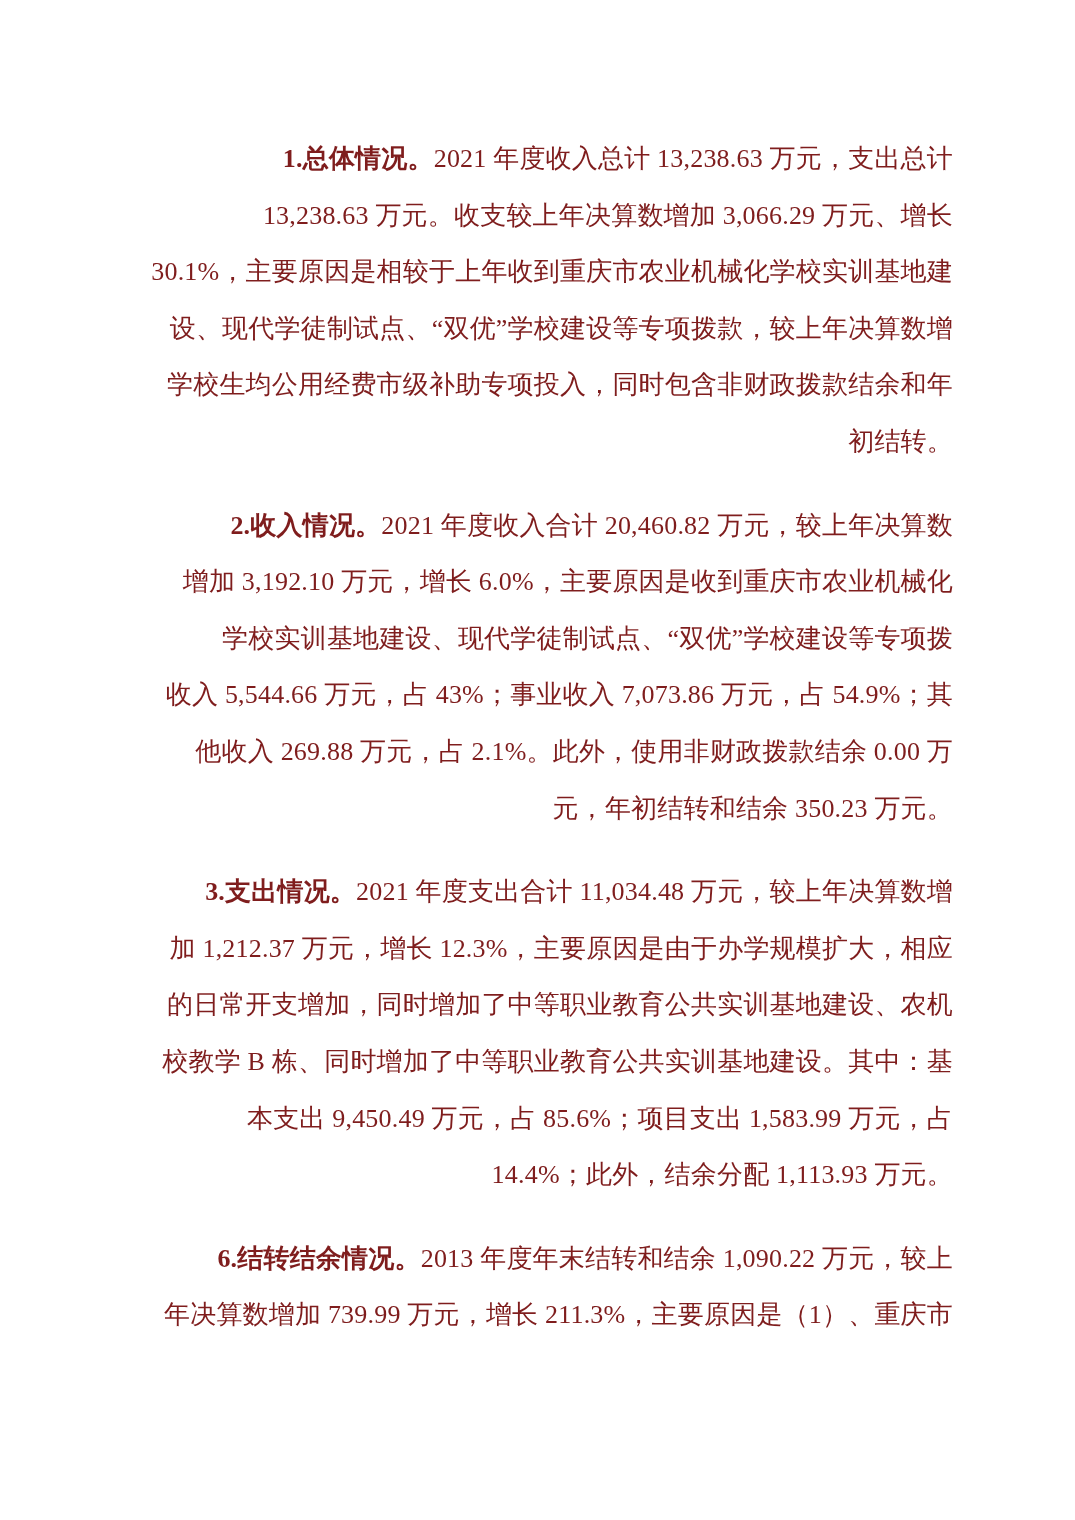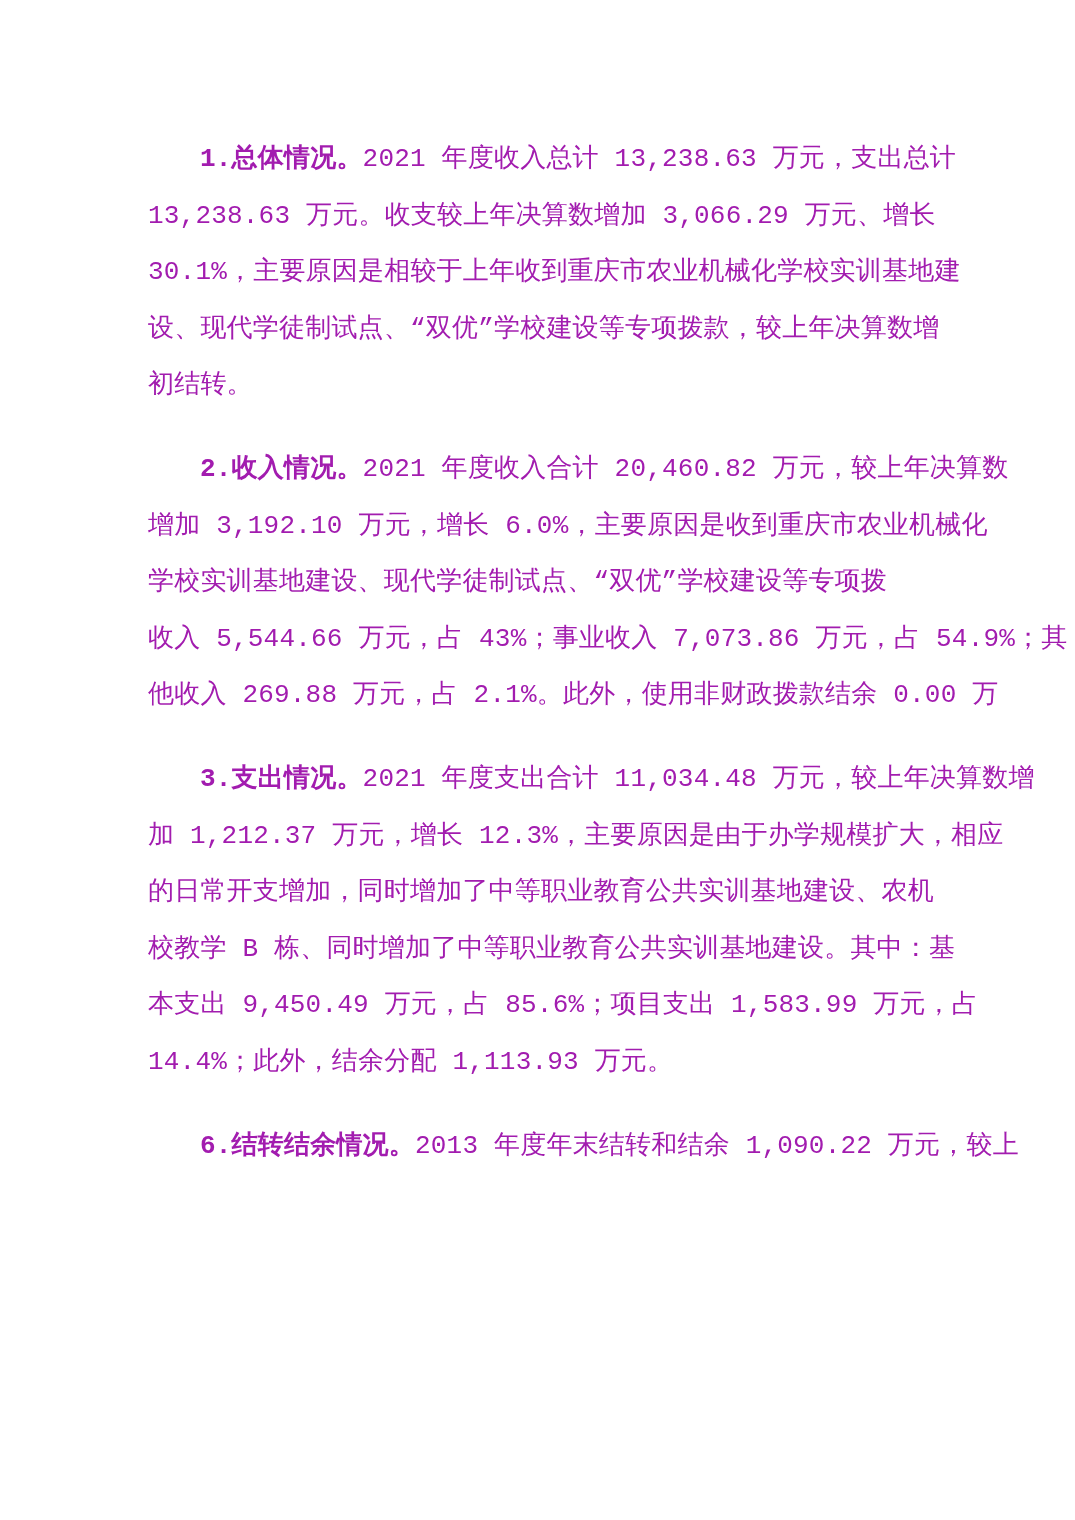--- a/index.html
+++ b/index.html
@@ -6,22 +6,23 @@
     margin: 0;
     padding: 0;
     background: #ffffff;
   }
   .page {
     position: relative;
     width: 1075px;
     height: 1520px;
     background: #ffffff;
     overflow: hidden;
-    font-family: Liberation Mono, monospace;
-    color: #a21caf;
+    font-family: Liberation Serif, serif;
+    color: #7f1d1d;
+    text-align: right;
   }
   .content {
     position: absolute;
     left: 148px;
     top: 131px;
     width: 805px;
   }
   .para {
     margin: 0 0 27px 0;
     padding: 0;
@@ -43,38 +44,41 @@
 <body>
 
 <div class="page">
   <div class="content">
 
     <div class="para">
       <div class="line first"><span class="para-heading">1.总体情况。</span><span>2021 年度收入总计 13,238.63 万元，支出总计</span></div>
       <div class="line">13,238.63 万元。收支较上年决算数增加 3,066.29 万元、增长</div>
       <div class="line">30.1%，主要原因是相较于上年收到重庆市农业机械化学校实训基地建</div>
       <div class="line">设、现代学徒制试点、“双优”学校建设等专项拨款，较上年决算数增</div>
+      <div class="line">学校生均公用经费市级补助专项投入，同时包含非财政拨款结余和年</div>
       <div class="line">初结转。</div>
     </div>
 
     <div class="para">
       <div class="line first"><span class="para-heading">2.收入情况。</span><span>2021 年度收入合计 20,460.82 万元，较上年决算数</span></div>
       <div class="line">增加 3,192.10 万元，增长 6.0%，主要原因是收到重庆市农业机械化</div>
       <div class="line">学校实训基地建设、现代学徒制试点、“双优”学校建设等专项拨</div>
       <div class="line">收入 5,544.66 万元，占 43%；事业收入 7,073.86 万元，占 54.9%；其</div>
       <div class="line">他收入 269.88 万元，占 2.1%。此外，使用非财政拨款结余 0.00 万</div>
+      <div class="line">元，年初结转和结余 350.23 万元。</div>
     </div>
 
     <div class="para">
       <div class="line first"><span class="para-heading">3.支出情况。</span><span>2021 年度支出合计 11,034.48 万元，较上年决算数增</span></div>
       <div class="line">加 1,212.37 万元，增长 12.3%，主要原因是由于办学规模扩大，相应</div>
       <div class="line">的日常开支增加，同时增加了中等职业教育公共实训基地建设、农机</div>
       <div class="line">校教学 B 栋、同时增加了中等职业教育公共实训基地建设。其中：基</div>
       <div class="line">本支出 9,450.49 万元，占 85.6%；项目支出 1,583.99 万元，占</div>
       <div class="line">14.4%；此外，结余分配 1,113.93 万元。</div>
     </div>
 
     <div class="para">
       <div class="line first"><span class="para-heading">6.结转结余情况。</span><span>2013 年度年末结转和结余 1,090.22 万元，较上</span></div>
+      <div class="line">年决算数增加 739.99 万元，增长 211.3%，主要原因是（1）、重庆市</div>
     </div>
 
   </div>
 </div>
 
 </body></html>

